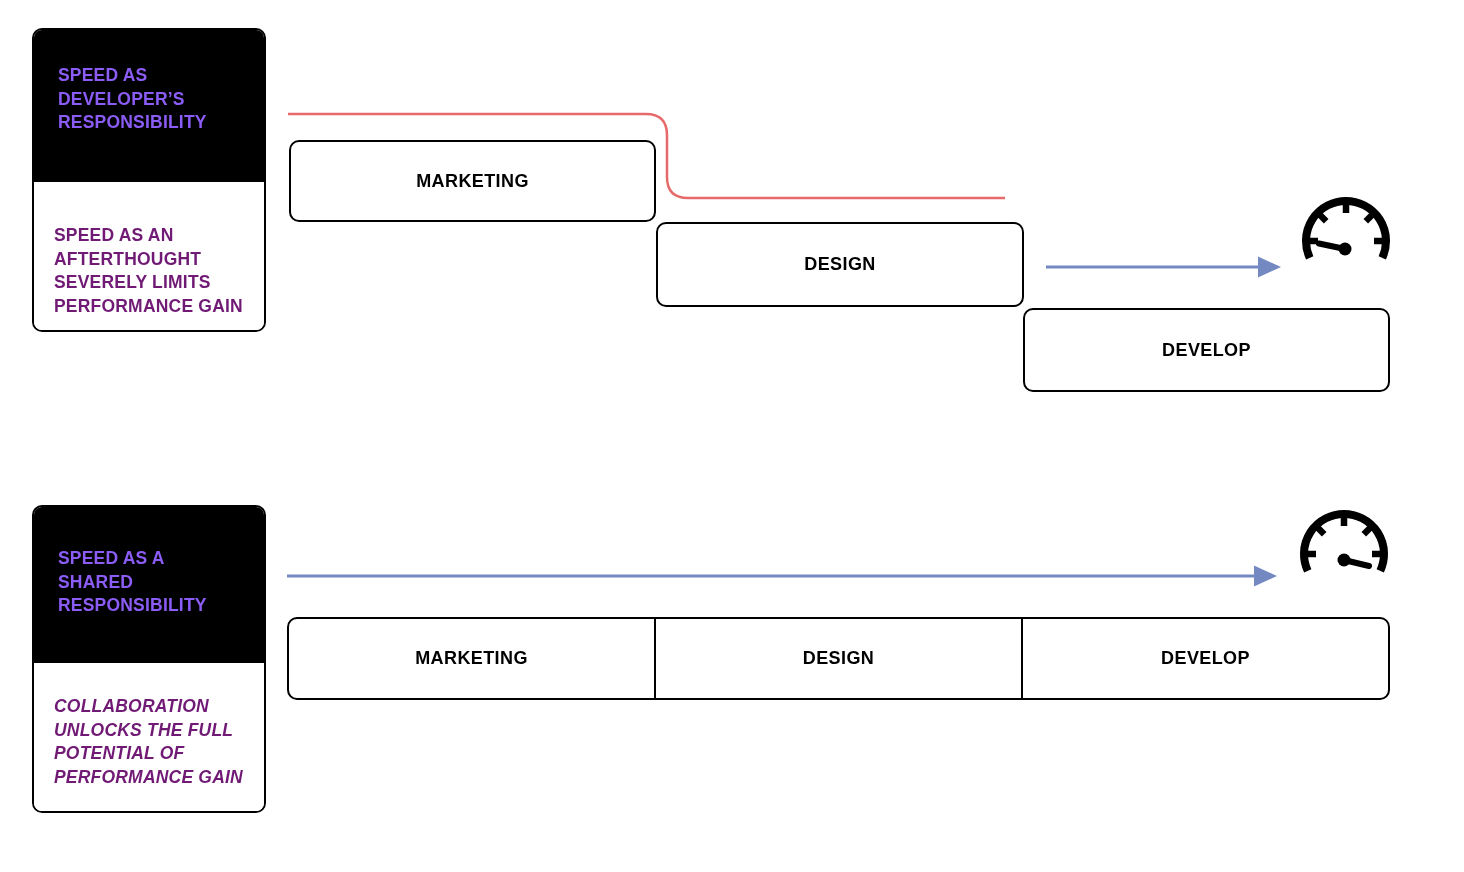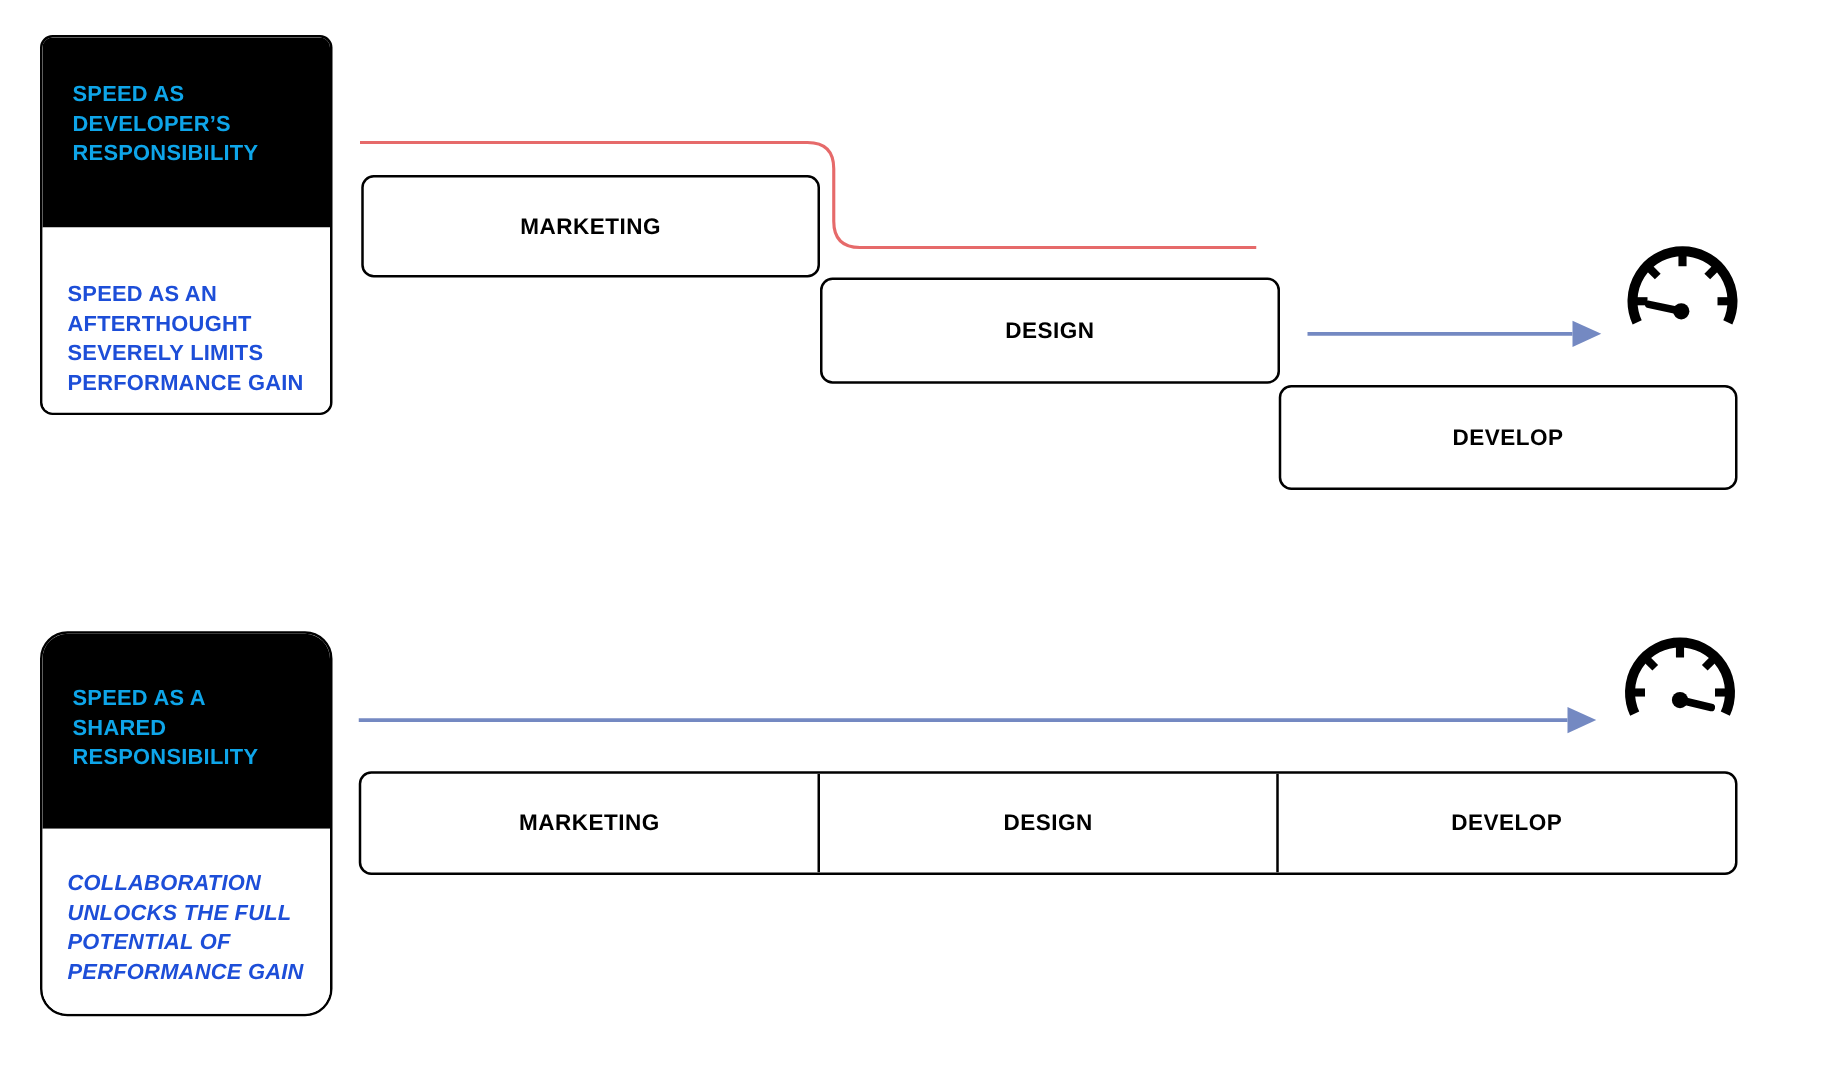--- a/index.html
+++ b/index.html
@@ -19,38 +19,38 @@
     position: absolute;
     left: 32px;
     width: 234px;
     border: 2.5px solid #000;
     border-radius: 10px;
     overflow: hidden;
     background: #ffffff;
   }
   .card-head {
     background: #000000;
-    color: #0ea5e9;
+    color: #8b5cf6;
   }
   .card-body {
     background: #ffffff;
-    color: #1d4ed8;
+    color: #701a75;
   }
   .card-text {
     font-weight: bold;
     font-size: 17.5px;
     line-height: 23.5px;
     letter-spacing: 0.2px;
     white-space: pre-line;
   }
   #card-waterfall { top: 28px; height: 304px; }
   #card-waterfall .card-head { height: 152px; padding: 34px 14px 0 24px; }
   #card-waterfall .card-body { height: 150px; padding: 42px 10px 0 20px; }
 
-  #card-shared { top: 505px; height: 308px; border-radius: 22px; }
+  #card-shared { top: 505px; height: 308px; }
   #card-shared .card-head { height: 156px; padding: 40px 14px 0 24px; }
   #card-shared .card-body { height: 152px; padding: 32px 10px 0 20px; font-style: italic; }
 
   
   .phase-box {
     position: absolute;
     border: 2.5px solid #000;
     border-radius: 10px;
     background: #ffffff;
     display: flex;

